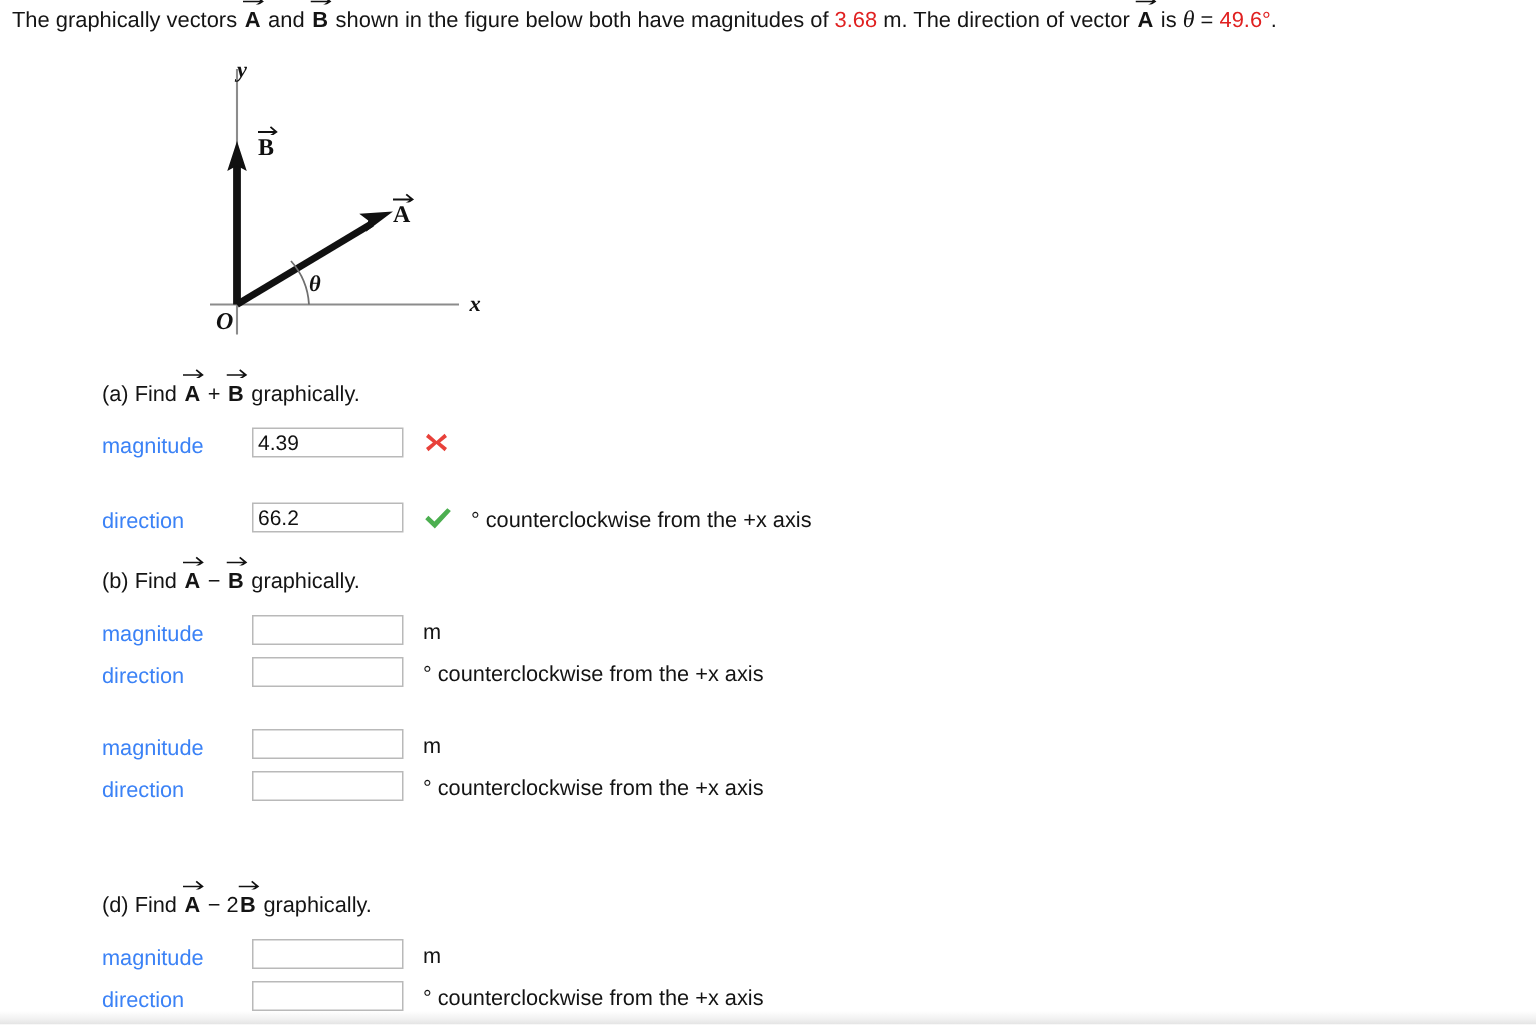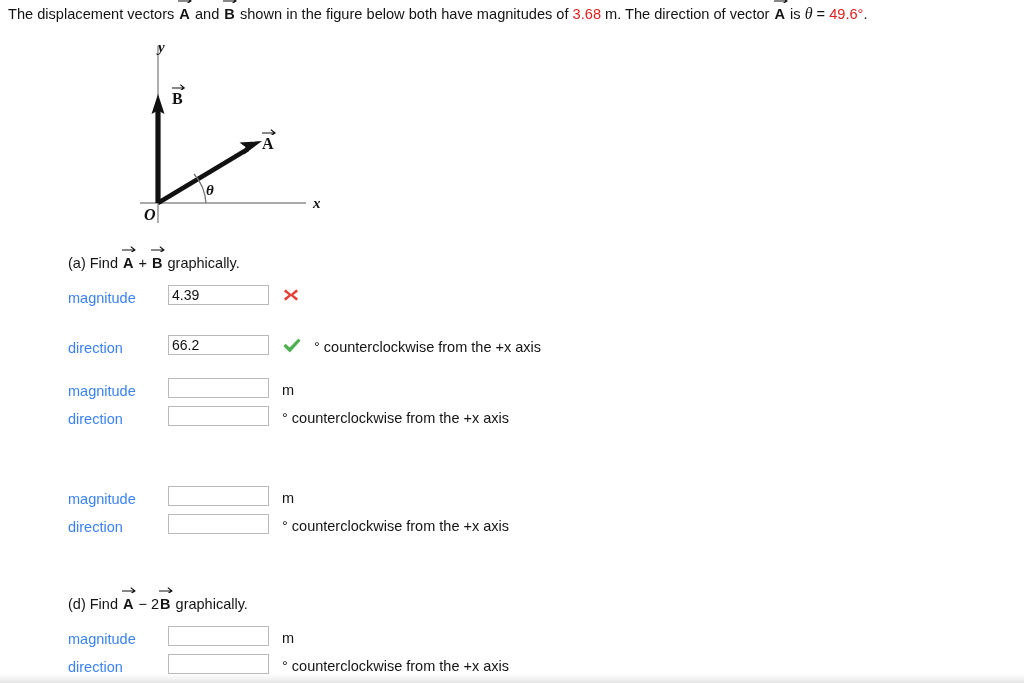--- a/index.html
+++ b/index.html
@@ -145,21 +145,21 @@
     bottom: 0;
     width: 1024px;
     height: 9px;
     background: linear-gradient(to bottom, #ffffff 0%, #f1f1f1 60%, #e3e3e3 100%);
   }
 </style>
 </head>
 <body>
 
 <div id="problem-statement">
-  <span>The displacement vectors </span><span class="vecbold"><span class="arrowhat">
+  <span>The graphically vectors </span><span class="vecbold"><span class="arrowhat">
         <svg viewBox="0 0 14 8" preserveAspectRatio="none">
           <path d="M0 6 L12 6 M8.5 2.6 L12.5 6 L8.5 8.6" fill="none" stroke="#111" stroke-width="1.1"></path>
         </svg>
       </span><span>A</span></span><span> and </span><span class="vecbold"><span class="arrowhat">
         <svg viewBox="0 0 14 8" preserveAspectRatio="none">
           <path d="M0 6 L12 6 M8.5 2.6 L12.5 6 L8.5 8.6" fill="none" stroke="#111" stroke-width="1.1"></path>
         </svg>
       </span><span>B</span></span><span> shown in the figure below both have magnitudes of </span><span class="red">3.68</span><span> m. The direction of vector </span><span class="vecbold"><span class="arrowhat">
         <svg viewBox="0 0 14 8" preserveAspectRatio="none">
           <path d="M0 6 L12 6 M8.5 2.6 L12.5 6 L8.5 8.6" fill="none" stroke="#111" stroke-width="1.1"></path>
@@ -236,20 +236,29 @@
         <input type="text" class="ans-input" value="66.2" style="">
         <span class="mark" style="top: 2px;">
           <svg width="20" height="18" viewBox="0 0 20 18">
             <path d="M1.5 9.2 L3.6 6.8 L7.6 10.6 L16.2 1.8 L18.6 3.6 L7.9 15.4 Z" fill="#4caf50"></path>
           </svg>
         </span>
         <span class="unit shifted">° counterclockwise from the +x axis</span>
       </div>
     </div>
     <div class="part" style="top: 378px;">
+      <div class="part-title"><span>(b) Find </span><span class="vecbold"><span class="arrowhat">
+            <svg viewBox="0 0 14 8" preserveAspectRatio="none">
+              <path d="M0 6 L12 6 M8.5 2.6 L12.5 6 L8.5 8.6" fill="none" stroke="#111" stroke-width="1.1"></path>
+            </svg>
+          </span><span>A</span></span><span> − </span><span class="vecbold"><span class="arrowhat">
+            <svg viewBox="0 0 14 8" preserveAspectRatio="none">
+              <path d="M0 6 L12 6 M8.5 2.6 L12.5 6 L8.5 8.6" fill="none" stroke="#111" stroke-width="1.1"></path>
+            </svg>
+          </span><span>B</span></span><span> graphically.</span></div>
       <div class="row">
         <span class="row-label">magnitude</span>
         <input type="text" class="ans-input" style="">
         <span class="unit">m</span>
       </div>
       <div class="row">
         <span class="row-label">direction</span>
         <input type="text" class="ans-input" style="">
         <span class="unit">° counterclockwise from the +x axis</span>
       </div>

